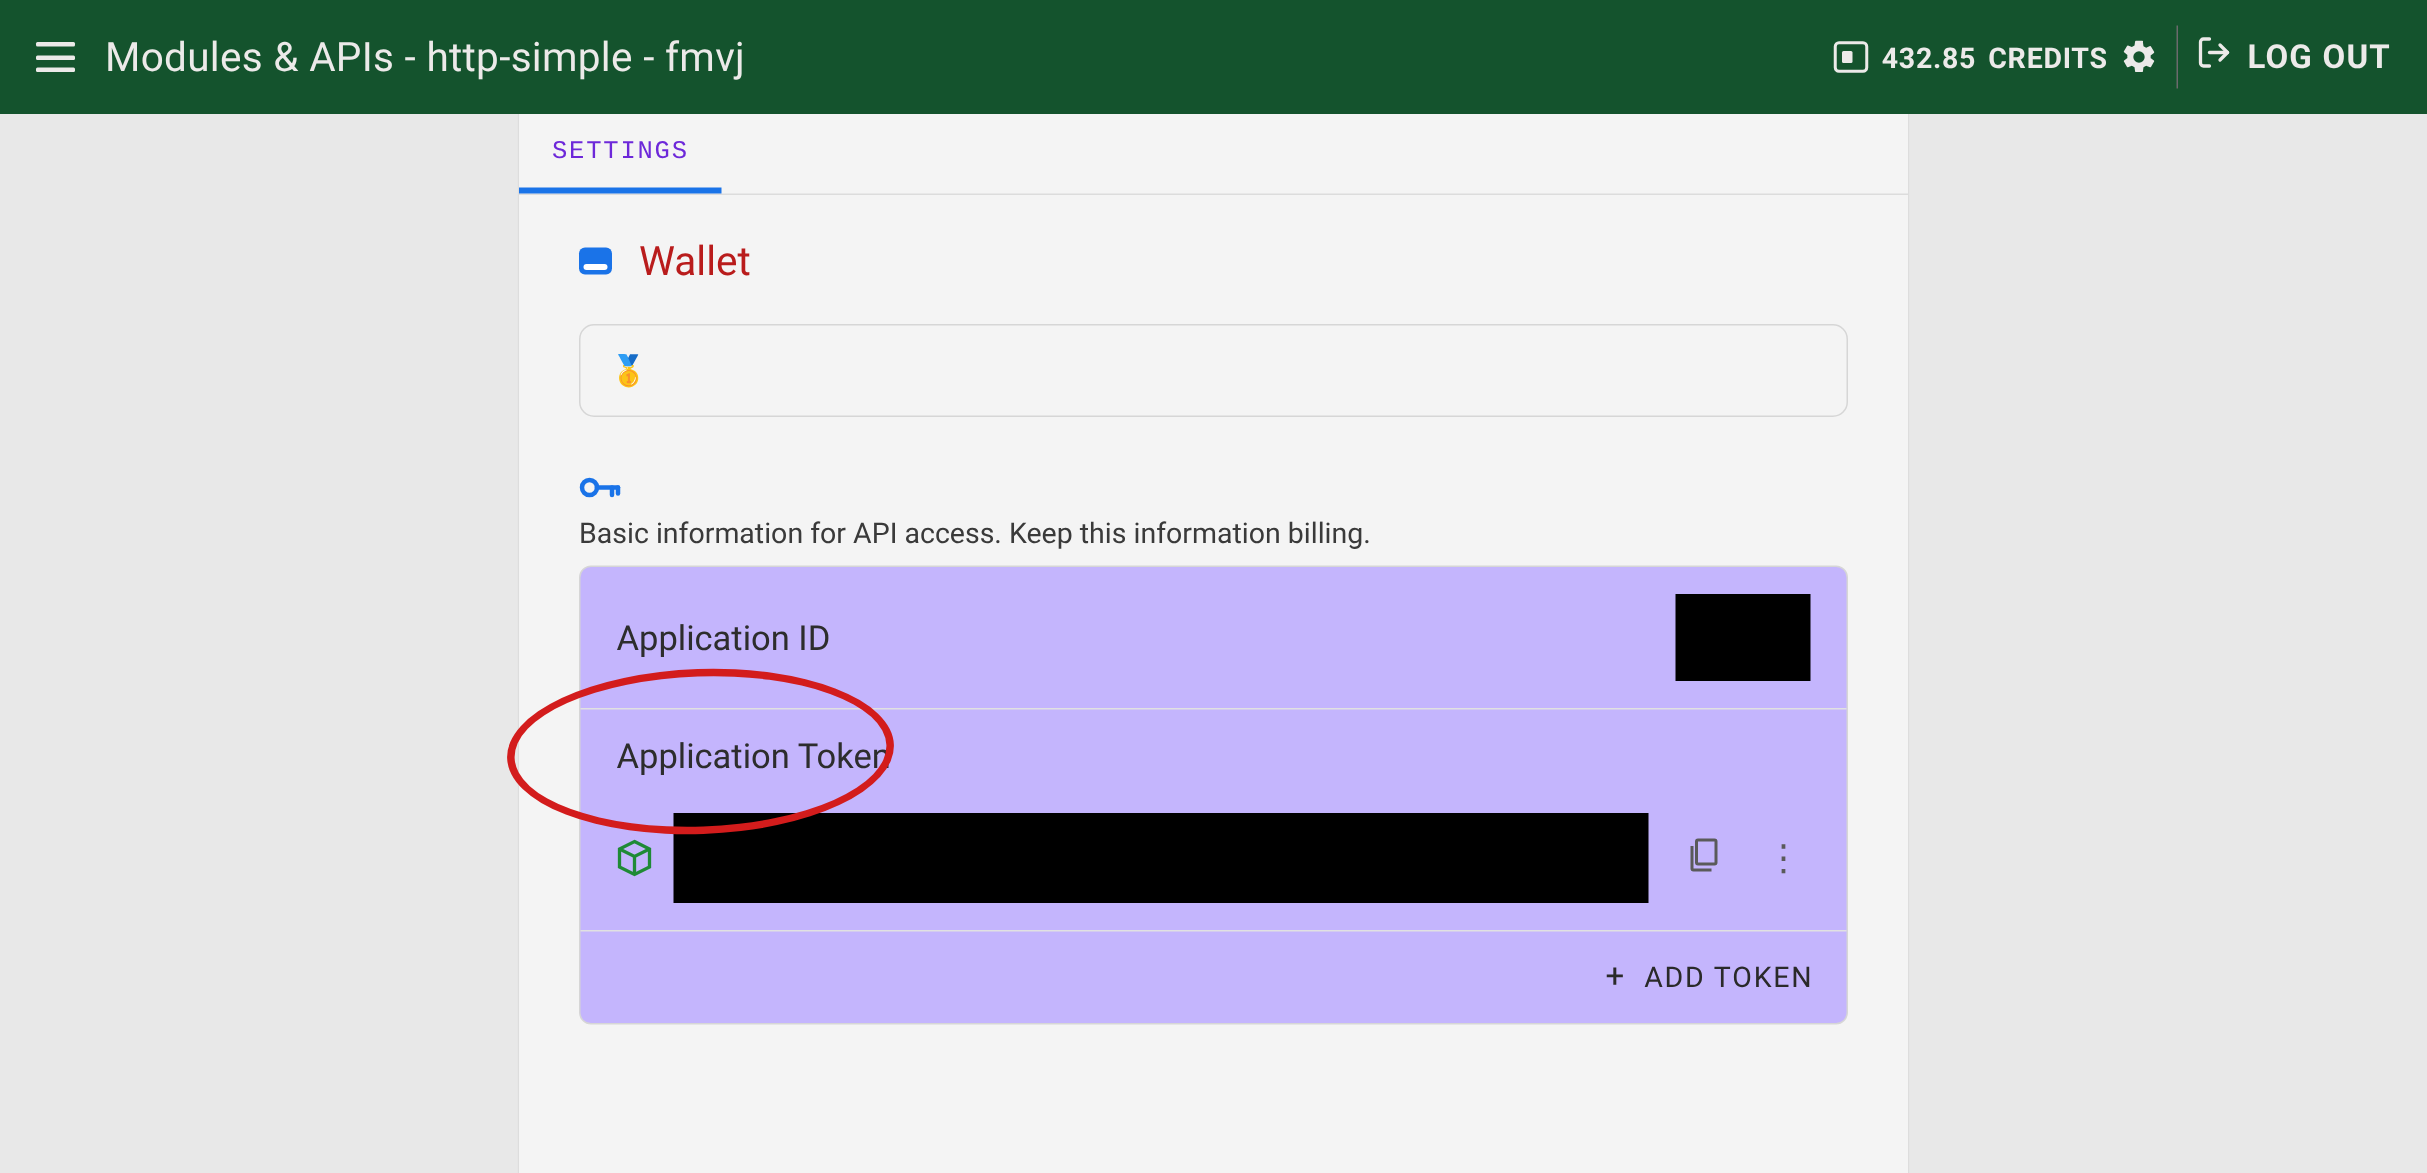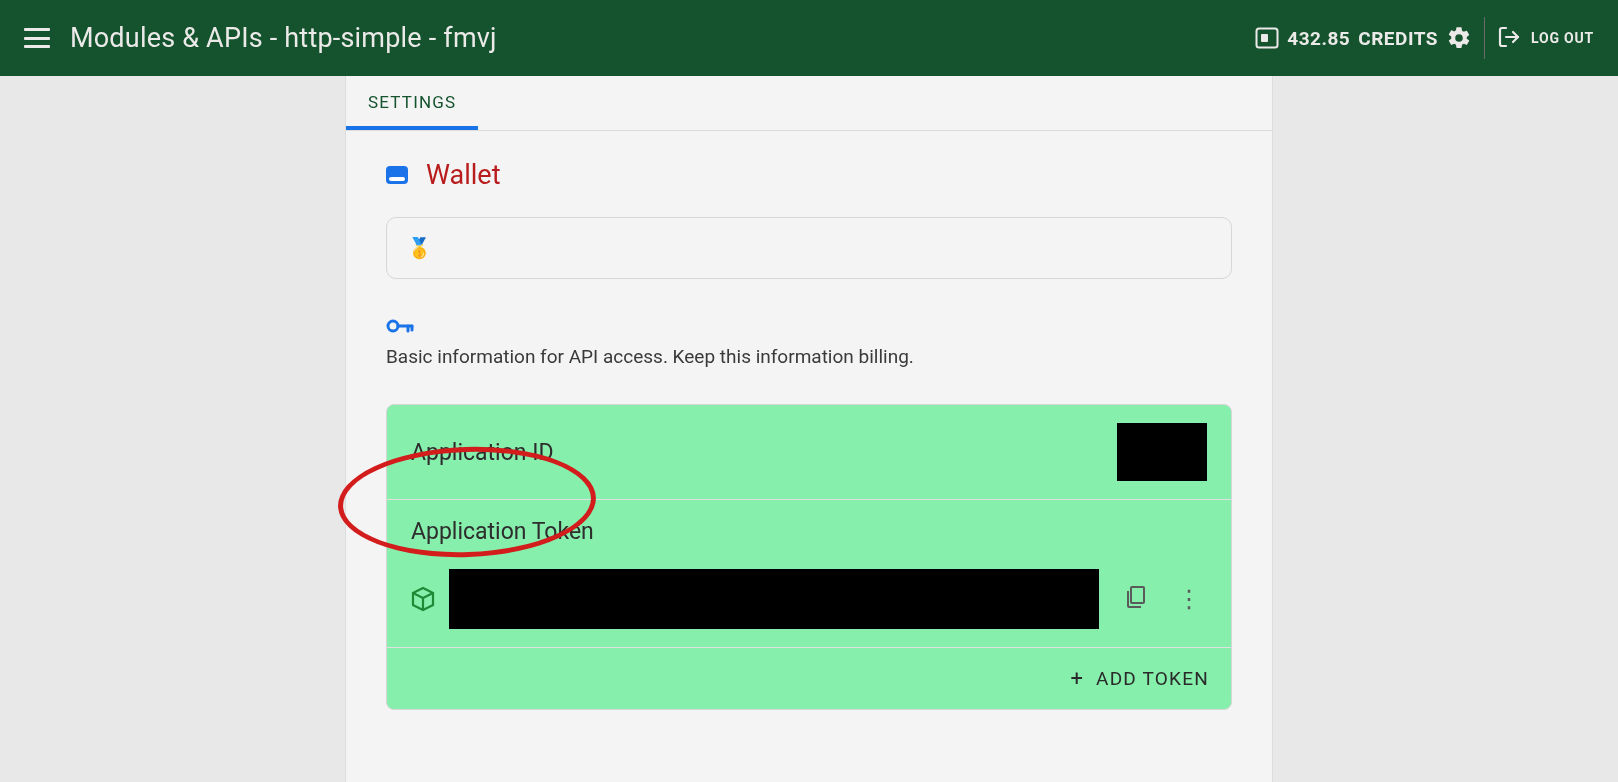--- a/index.html
+++ b/index.html
@@ -48,21 +48,21 @@
     gap: 8px;
     font-size: 19px;
     color: #eceae9;
     letter-spacing: 0.5px;
   }
   .credits-icon svg { display: block; }
   .gear { cursor: pointer; display: flex; }
   .divider-v { width: 1px; height: 42px; background: #6b6a6c; margin: 0 4px; }
   .logout {
     display: flex; align-items: center; gap: 10px;
-    font-size: 14px; color: #eceae9; letter-spacing: 0.8px;
+    font-size: 22px; color: #eceae9; letter-spacing: 0.8px;
     cursor: pointer;
   }
 
   
   .content-wrap {
     width: 1618px;
     display: flex;
     justify-content: center;
   }
   .panel {
@@ -83,21 +83,22 @@
   .tab {
     padding: 16px 22px 14px 22px;
     font-size: 17px;
     letter-spacing: 1.2px;
     color: #2a2a2a;
     cursor: pointer;
     border-bottom: 4px solid transparent;
   }
   .tab.active {
     border-bottom-color: #1a73e8;
-    color: #14532d;
+    color: #6d28d9;
+    font-family: Liberation Mono, monospace;
   }
 
   
   .section { padding: 28px 40px 10px 40px; }
   .section-head {
     display: flex; align-items: center; gap: 18px;
     margin-bottom: 10px;
   }
   .section-title {
     font-size: 27px;
@@ -133,24 +134,24 @@
     padding: 18px 20px;
     display: flex; align-items: center; gap: 14px;
     font-size: 21px;
     color: #333;
     cursor: pointer;
   }
   .medal { font-size: 20px; }
 
   
   .cred-card {
-    margin-top: 36px;
+    margin-top: 10px;
     border: 1px solid #d6d6d6;
     border-radius: 8px;
-    background: #86efac;
+    background: #c4b5fd;
   }
   .cred-row {
     padding: 18px 24px;
     display: flex;
     align-items: center;
     justify-content: space-between;
     border-bottom: 1px solid #e1e1e1;
   }
   .cred-row:last-child { border-bottom: none; }
   .cred-label {

